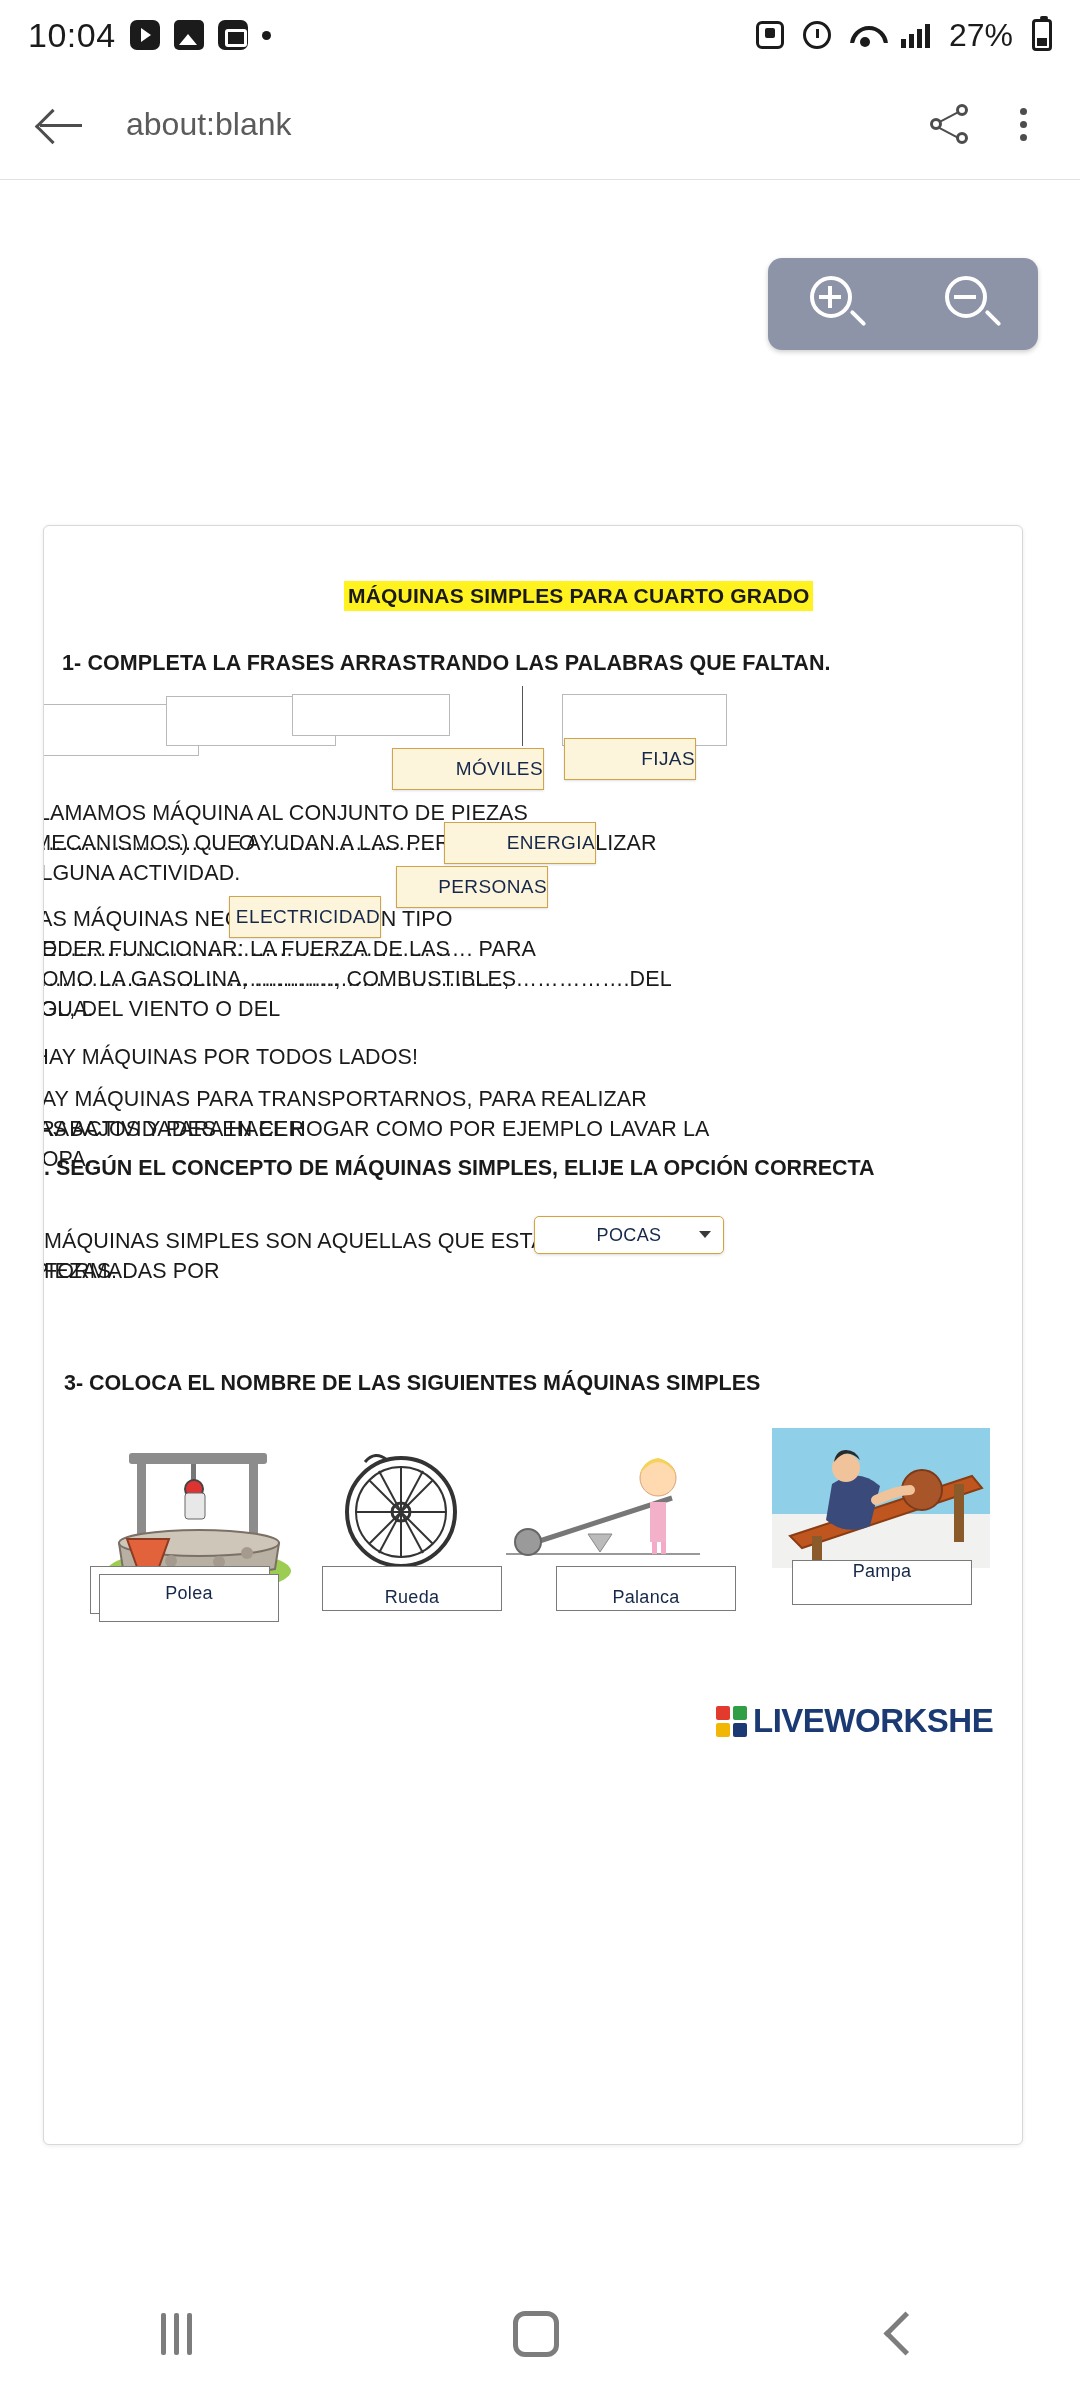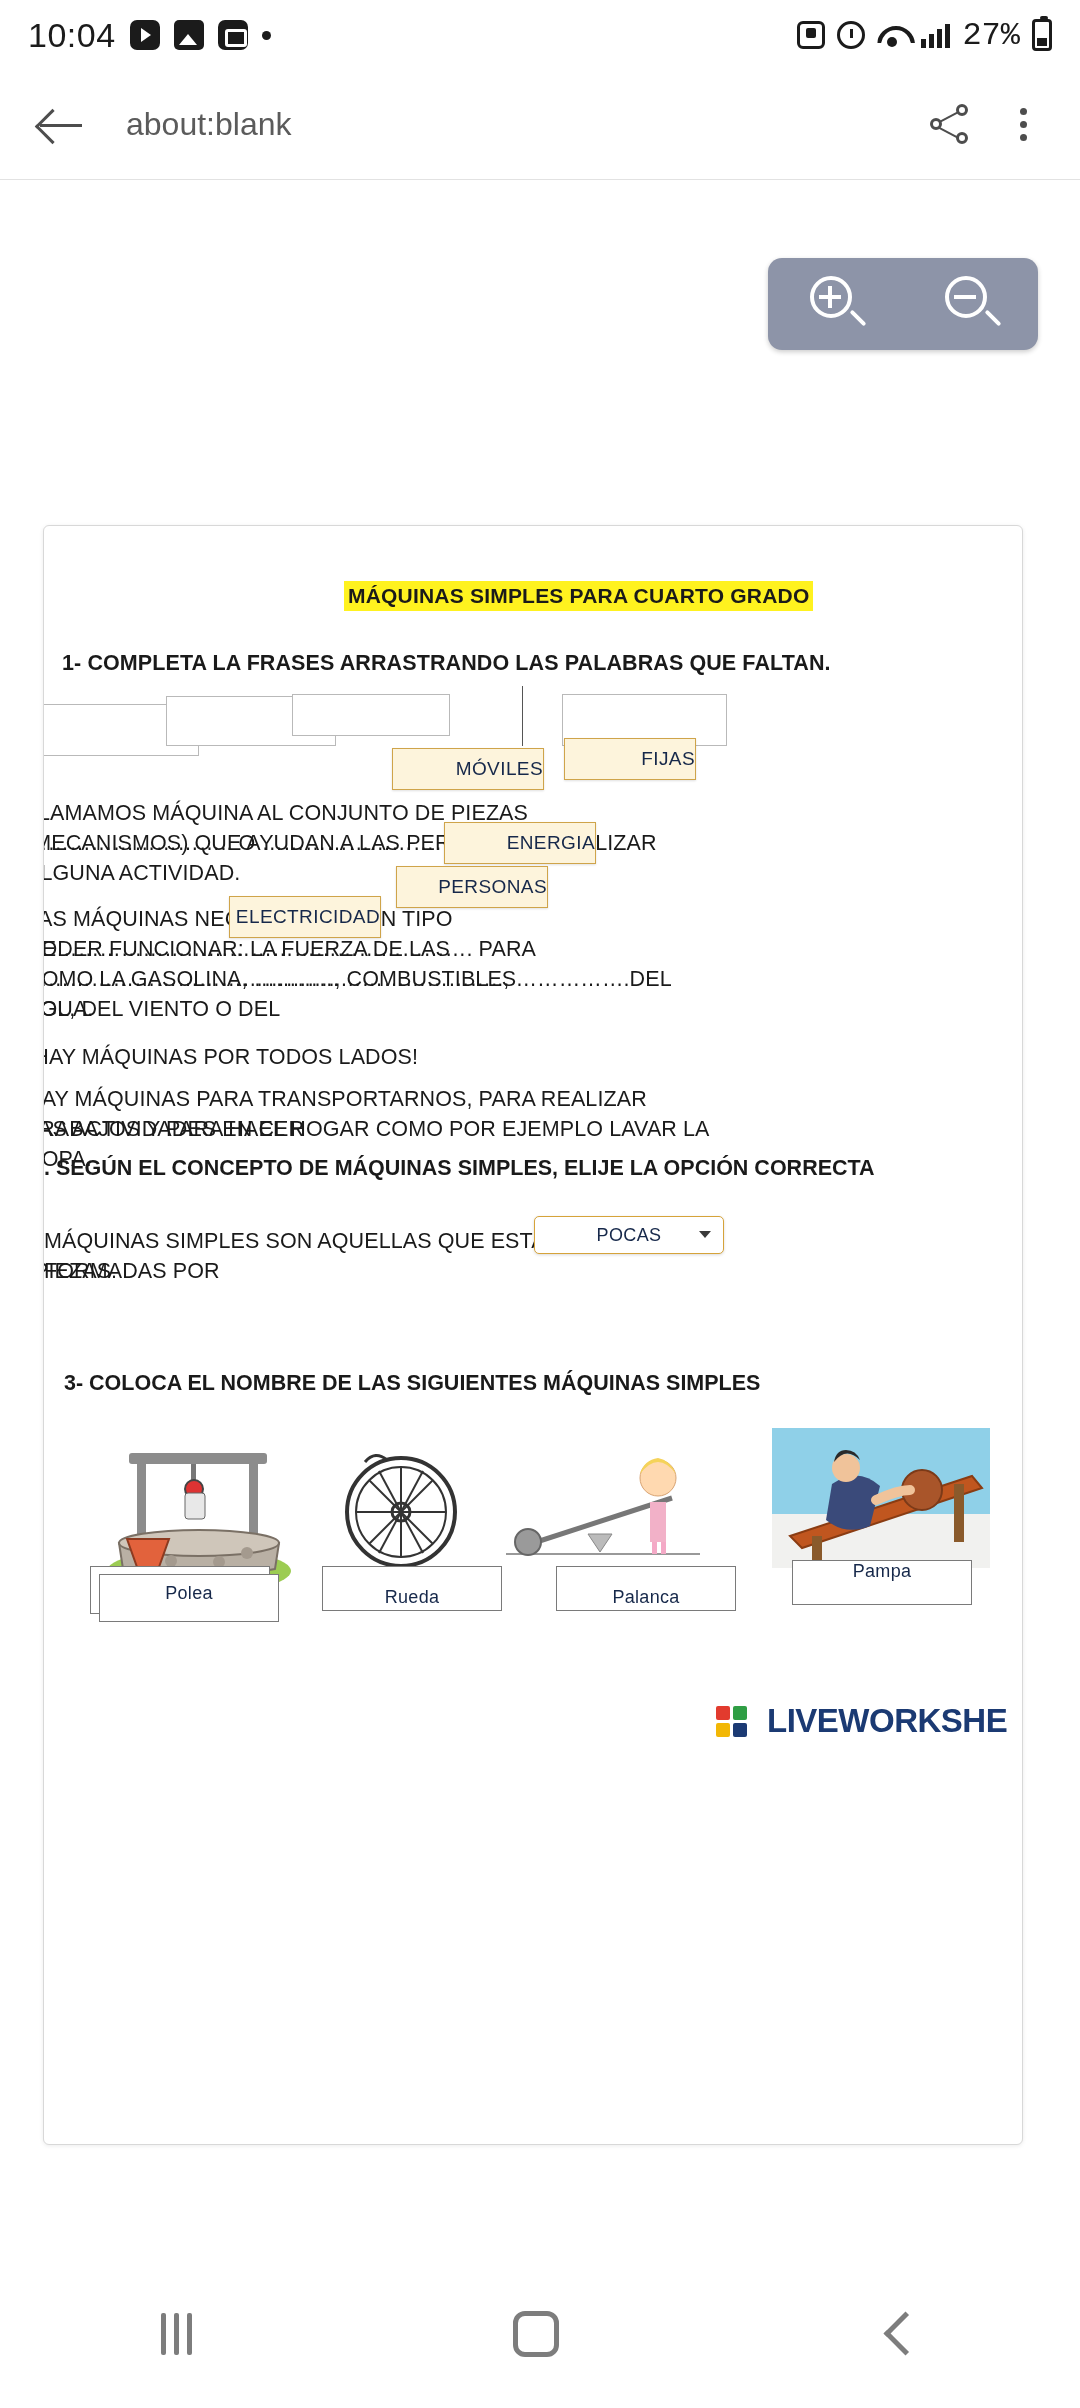--- a/index.html
+++ b/index.html
@@ -19,21 +19,21 @@
   .sb-left { display: flex; align-items: center; gap: 14px; }
   .sb-time { font-size: 34px; color: #1b1b1b; letter-spacing: .5px; }
   .sb-icon { width: 30px; height: 30px; display: inline-block; position: relative; }
   .ic-yt { background: #1b1b1b; border-radius: 7px; }
   .ic-yt::after { content:""; position:absolute; left:11px; top:8px; border-left: 10px solid #fff; border-top: 7px solid transparent; border-bottom: 7px solid transparent; }
   .ic-img { background: #1b1b1b; border-radius: 5px; }
   .ic-img::after { content:""; position:absolute; left:5px; bottom:5px; width:0; height:0; border-left: 9px solid transparent; border-right: 9px solid transparent; border-bottom: 11px solid #fff; }
   .ic-sticker { background: #1b1b1b; border-radius: 7px; }
   .ic-sticker::after { content:""; position:absolute; left:7px; top:9px; width:16px; height:12px; border:3px solid #fff; border-radius: 3px; }
   .ic-dot { width: 9px; height: 9px; background: #1b1b1b; border-radius: 50%; }
-  .sb-right { display: flex; align-items: center; gap: 12px; font-family: Liberation Mono, monospace; }
+  .sb-right { display: flex; align-items: center; gap: 19px; }
   .ic-sq { width: 28px; height: 28px; border: 3px solid #1b1b1b; border-radius: 6px; position: relative; }
   .ic-sq::after { content:""; position:absolute; left:6px; top:4px; width:10px; height:10px; background:#1b1b1b; border-radius:2px;}
   .ic-alarm { width: 28px; height: 28px; border: 3px solid #1b1b1b; border-radius: 50%; position: relative; }
   .ic-alarm::after { content:""; position:absolute; left:10px; top:5px; width:3px; height:9px; background:#1b1b1b; }
   .ic-wifi { width: 32px; height: 26px; position: relative; }
   .ic-wifi::before { content:""; position:absolute; left:0; top:4px; width:30px; height:30px; border: 4px solid #1b1b1b; border-radius: 50%; clip-path: polygon(0 0, 100% 0, 100% 45%, 0 45%); }
   .ic-wifi::after { content:""; position:absolute; left:10px; top:15px; width:10px; height:10px; background:#1b1b1b; border-radius:50%; }
   .ic-signal { display: flex; align-items: flex-end; gap: 3px; height: 26px; }
   .ic-signal i { width: 5px; background: #1b1b1b; display:block; }
   .ic-signal i:nth-child(1){height:9px;} .ic-signal i:nth-child(2){height:14px;}
@@ -135,21 +135,21 @@
   .ansbox {
     position: absolute; border: 1px solid #7a7a7a; background: #fff;
     font-size: 18px; color: #16284a; text-align: center; letter-spacing: .3px;
   }
   .ab1 { left: 55px; top: 1048px; width: 180px; height: 48px; padding-top: 8px; }
   .ab1s { left: 46px; top: 1040px; width: 180px; height: 48px; }
   .ab2 { left: 278px; top: 1040px; width: 180px; height: 45px; padding-top: 20px; }
   .ab3 { left: 512px; top: 1040px; width: 180px; height: 45px; padding-top: 20px; }
   .ab4 { left: 748px; top: 1034px; width: 180px; height: 45px; }
 
-  .lw-logo { position: absolute; left: 672px; top: 1176px; display: flex; align-items: center; gap: 20px; }
+  .lw-logo { position: absolute; left: 672px; top: 1176px; display: flex; align-items: center; gap: 6px; }
   .lw-sq { display: grid; grid-template-columns: 14px 14px; grid-template-rows: 14px 14px; gap: 3px; }
   .lw-sq i { display:block; border-radius:2px; }
   .lw-text { font-size: 33px; font-weight: 800; color: #1b3a73; letter-spacing: -.5px; }
 
   
   .navbar {
     position: absolute; left: 0; bottom: 0; width: 1080px; height: 148px;
     background: #fff; display: flex; align-items: center; justify-content: space-around;
   }
   .nav-recent { display: flex; gap: 8px; }

